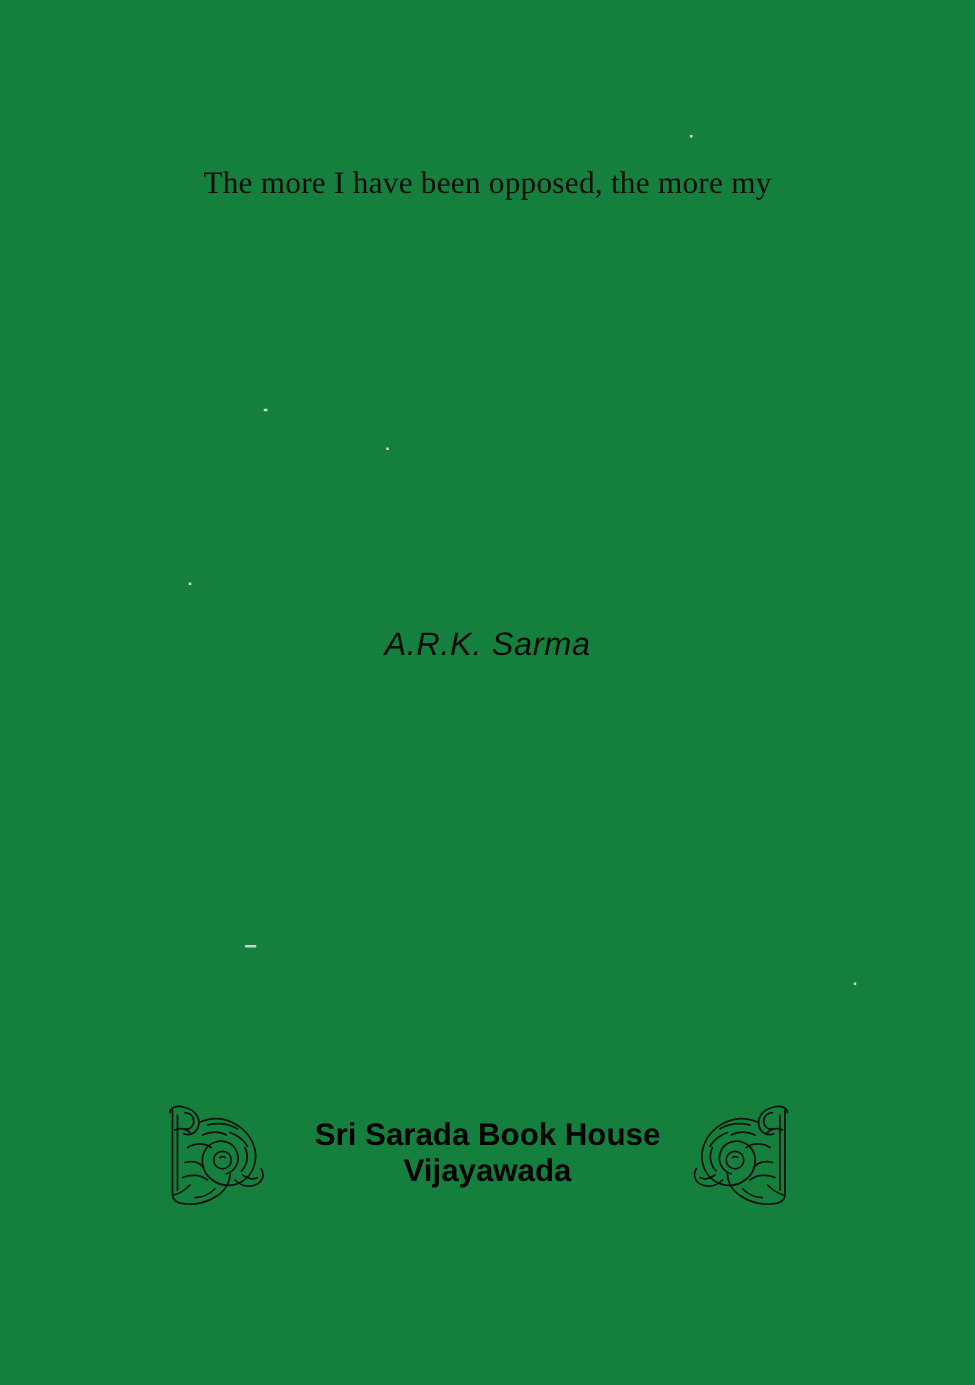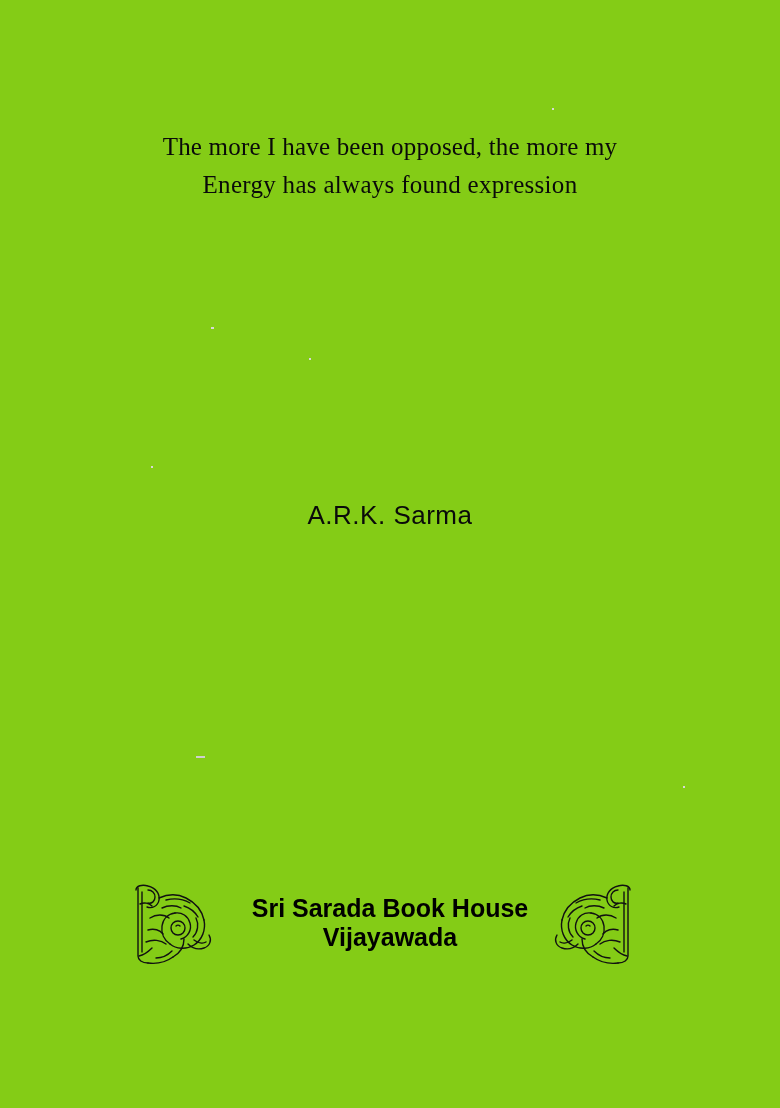--- a/index.html
+++ b/index.html
@@ -4,21 +4,21 @@
 <style>
   html, body {
     margin: 0;
     padding: 0;
     background: #ffffff;
   }
   .page {
     position: relative;
     width: 780px;
     height: 1108px;
-    background: #84cc16;
+    background: #15803d;
     overflow: hidden;
     font-family: "Liberation Serif", serif;
     color: #000000;
   }
 
   
   .title-block {
     position: absolute;
     top: 128px;
     left: 0;
@@ -41,20 +41,21 @@
   .author {
     position: absolute;
     top: 500px;
     left: 0;
     width: 780px;
     text-align: center;
     font-family: "Liberation Sans", sans-serif;
     font-size: 26px;
     letter-spacing: 0.5px;
     color: #0a0a0a;
+    font-style: italic;
   }
 
   
   .speck {
     position: absolute;
     background: #d8d8d8;
   }
   .speck.s1 { left: 211px; top: 327px; width: 3px; height: 2px; }
   .speck.s2 { left: 309px; top: 358px; width: 2px; height: 2px; }
   .speck.s3 { left: 552px; top: 108px; width: 2px; height: 2px; }
@@ -92,21 +93,20 @@
   .ornament.right { left: 548px; }
   .ornament svg { display: block; width: 92px; height: 92px; }
 </style>
 </head>
 <body>
 
 <div class="page">
 
   <div class="title-block">
     <div class="title-line first">The more I have been opposed, the more my</div>
-    <div class="title-line second">Energy has always found expression</div>
   </div>
 
   <div class="speck s1"></div>
   <div class="speck s2"></div>
   <div class="speck s3"></div>
   <div class="speck s4"></div>
   <div class="speck s5"></div>
   <div class="speck s6"></div>
 
   <div class="author">A.R.K. Sarma</div>

